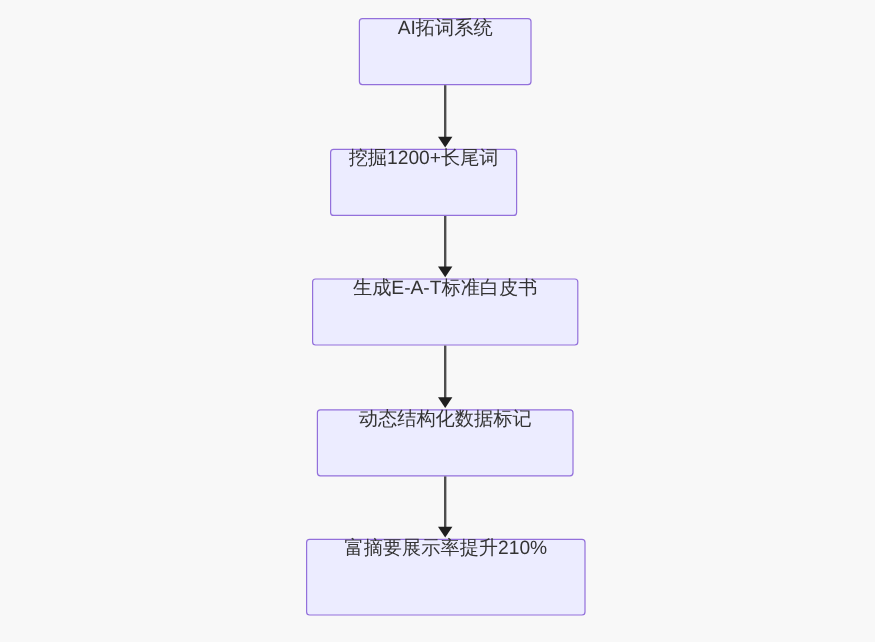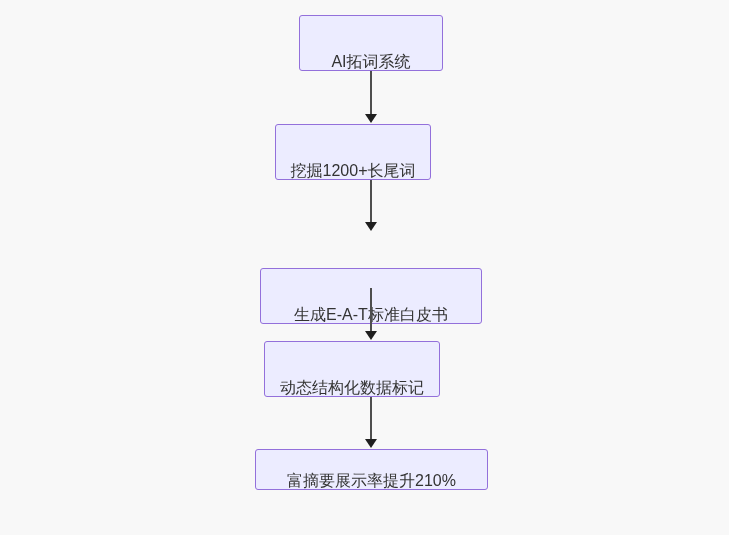--- a/index.html
+++ b/index.html
@@ -14,21 +14,21 @@
     font-family: "Liberation Sans", sans-serif;
     overflow: hidden;
   }
   .node {
     position: absolute;
     box-sizing: border-box;
     background: var(--node-fill, #ECECFF);
     border: 1.5px solid var(--node-border, #9370DB);
     border-radius: 3px;
     display: flex;
-    align-items: flex-end;
+    align-items: flex-start;
     justify-content: center;
     color: var(--node-text, #333333);
     font-size: 16px;
     line-height: 1;
     white-space: nowrap;
     text-align: center;
   }
   .edge-line {
     position: absolute;
     width: 2px;
@@ -38,23 +38,23 @@
     position: absolute;
     width: 0;
     height: 0;
     border-left: 6px solid transparent;
     border-right: 6px solid transparent;
     border-top: 9px solid var(--edge-head, #1f1f1f);
   }
   
   .n0 { left: 299px; top: 15px;  width: 144px; height: 56px; }
   .n1 { left: 275px; top: 124px; width: 156px; height: 56px; }
-  .n2 { left: 260px; top: 232px; width: 222px; height: 56px; margin-top: 36px; }
-  .n3 { left: 264px; top: 341px; width: 176px; height: 56px; }
-  .n4 { left: 255px; top: 449px; width: 233px; height: 41px; }
+  .n2 { left: 260px; top: 232px; width: 222px; height: 56px; }
+  .n3 { left: 264px; top: 341px; width: 214px; height: 56px; }
+  .n4 { left: 255px; top: 449px; width: 233px; height: 64px; }
   
   .e0-line { left: 370px; top: 71px;  height: 44px; }
   .e0-head { left: 365px; top: 114px; }
   .e1-line { left: 370px; top: 180px; height: 43px; }
   .e1-head { left: 365px; top: 222px; }
   .e2-line { left: 370px; top: 288px; height: 44px; }
   .e2-head { left: 365px; top: 331px; }
   .e3-line { left: 370px; top: 397px; height: 43px; }
   .e3-head { left: 365px; top: 439px; }
 </style>

